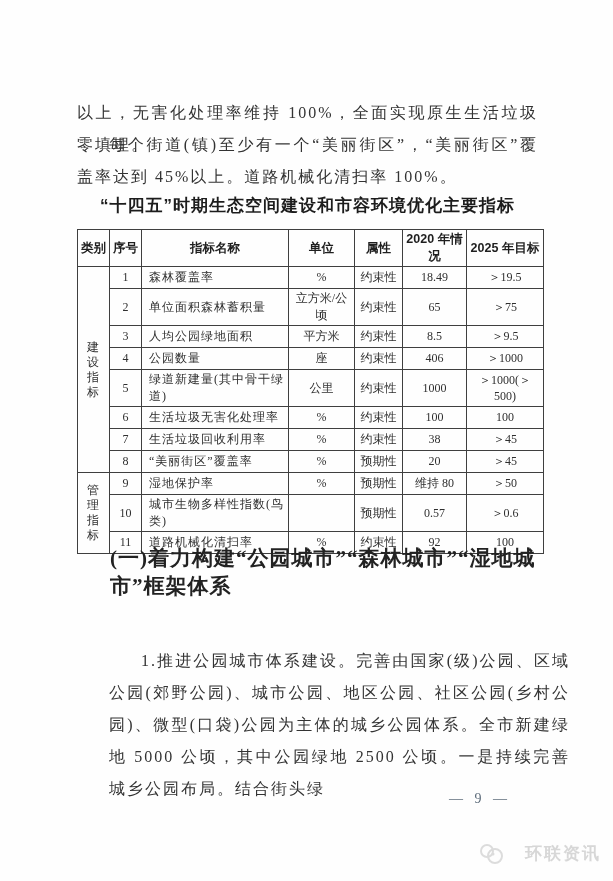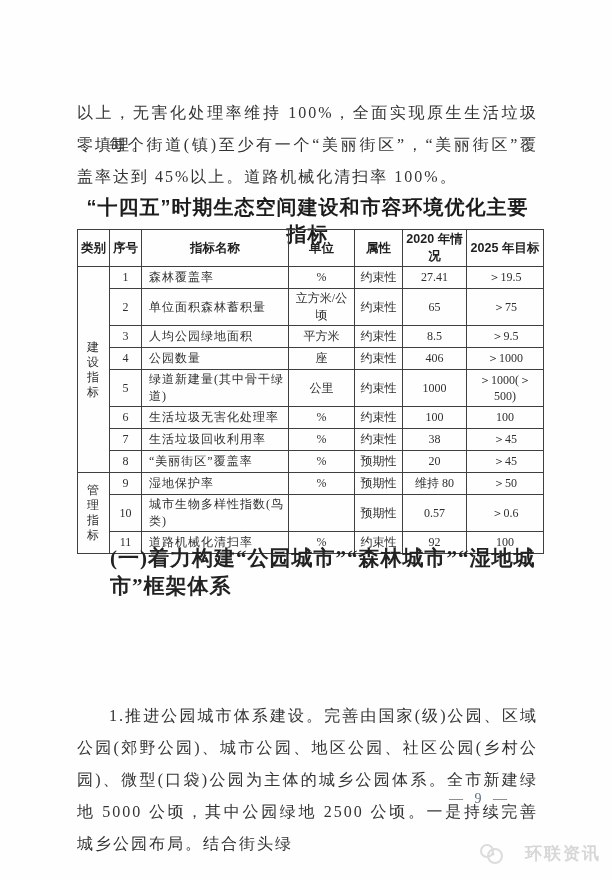--- a/index.html
+++ b/index.html
@@ -20,21 +20,21 @@
     letter-spacing:2px;
     text-align:justify;
     color:#333333;
   }
   .indent { text-indent:2em; }
   .table-title {
     left:77px; width:461px;
     text-align:center;
     font-family:"Liberation Sans","DejaVu Sans",sans-serif;
     font-weight:bold;
-    font-size:20px;
+    font-size:17px;
     color:#1c1c1c;
     letter-spacing:1px;
   }
   .heading-1 {
     left:110px; width:430px;
     font-family:"Liberation Sans","DejaVu Sans",sans-serif;
     font-weight:bold;
     font-size:16.5px;
     color:#1c1c1c;
     letter-spacing:1px;
@@ -131,21 +131,21 @@
         <th>2025 年目标</th>
       </tr>
     </thead>
     <tbody>
         <tr>
           <td rowspan="8" class="cat">建设指标</td>
           <td>1</td>
           <td class="name-cell">森林覆盖率</td>
           <td>%</td>
           <td>约束性</td>
-          <td>27.41</td>
+          <td>18.49</td>
           <td>＞19.5</td>
         </tr>
         <tr>
           <td>2</td>
           <td class="name-cell">单位面积森林蓄积量</td>
           <td>立方米/公顷</td>
           <td>约束性</td>
           <td>65</td>
           <td>＞75</td>
         </tr>
@@ -222,21 +222,21 @@
           <td>92</td>
           <td>100</td>
         </tr>
       </tbody>
   </table>
 
 
   <div class="abs heading-2" style="top:544px;">(一)着力构建“公园城市”“森林城市”“湿地城市”框架体系</div>
 
 
-  <div class="abs body-text indent" style="top:700px;">1.推进公园城市体系建设。完善由国家(级)公园、区域公园(郊野公园)、城市公园、地区公园、社区公园(乡村公园)、微型(口袋)公园为主体的城乡公园体系。全市新建绿地 5000 公顷，其中公园绿地 2500 公顷。一是持续完善城乡公园布局。结合街头绿</div>
+  <div class="abs body-text indent" style="top:645px;margin-left:32px;">1.推进公园城市体系建设。完善由国家(级)公园、区域公园(郊野公园)、城市公园、地区公园、社区公园(乡村公园)、微型(口袋)公园为主体的城乡公园体系。全市新建绿地 5000 公顷，其中公园绿地 2500 公顷。一是持续完善城乡公园布局。结合街头绿</div>
 
   <div class="abs page-number" style="top:791px;">— 9 —</div>
 
   <div class="abs watermark">
     <span>
       <svg width="26" height="22" viewBox="0 0 26 22">
         <circle cx="8" cy="8" r="6" fill="none" stroke="#dcdcdc" stroke-width="2"></circle>
         <circle cx="16" cy="13" r="7" fill="none" stroke="#dcdcdc" stroke-width="2"></circle>
         <circle cx="14" cy="11" r="1.5" fill="#dcdcdc"></circle>
       </svg>

